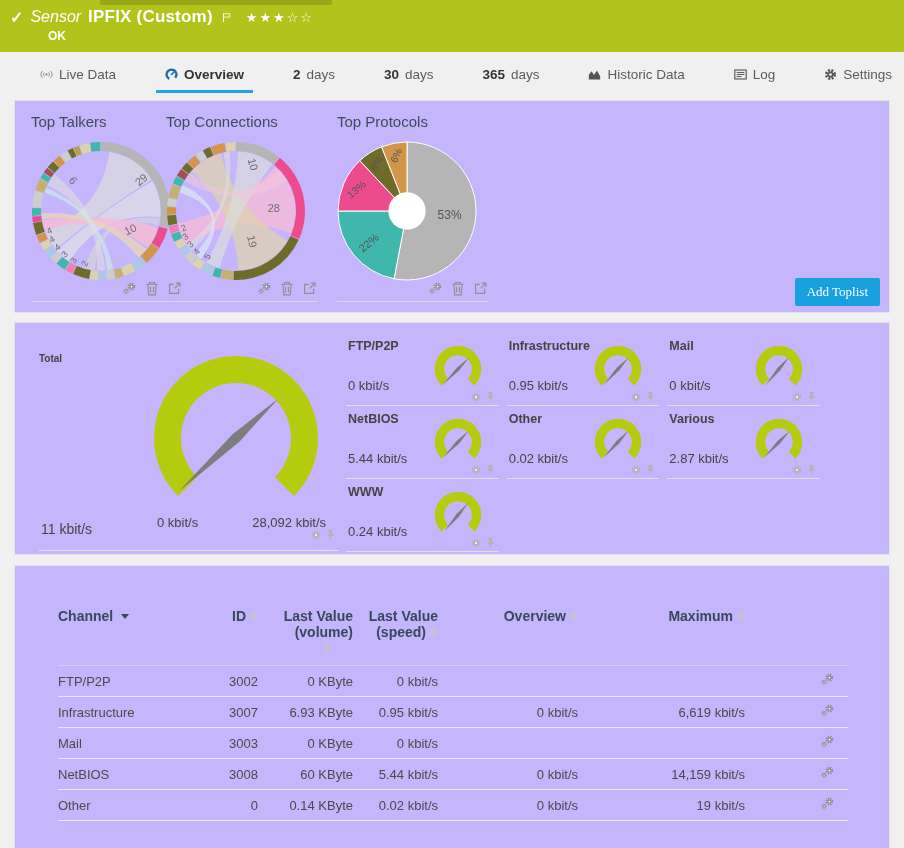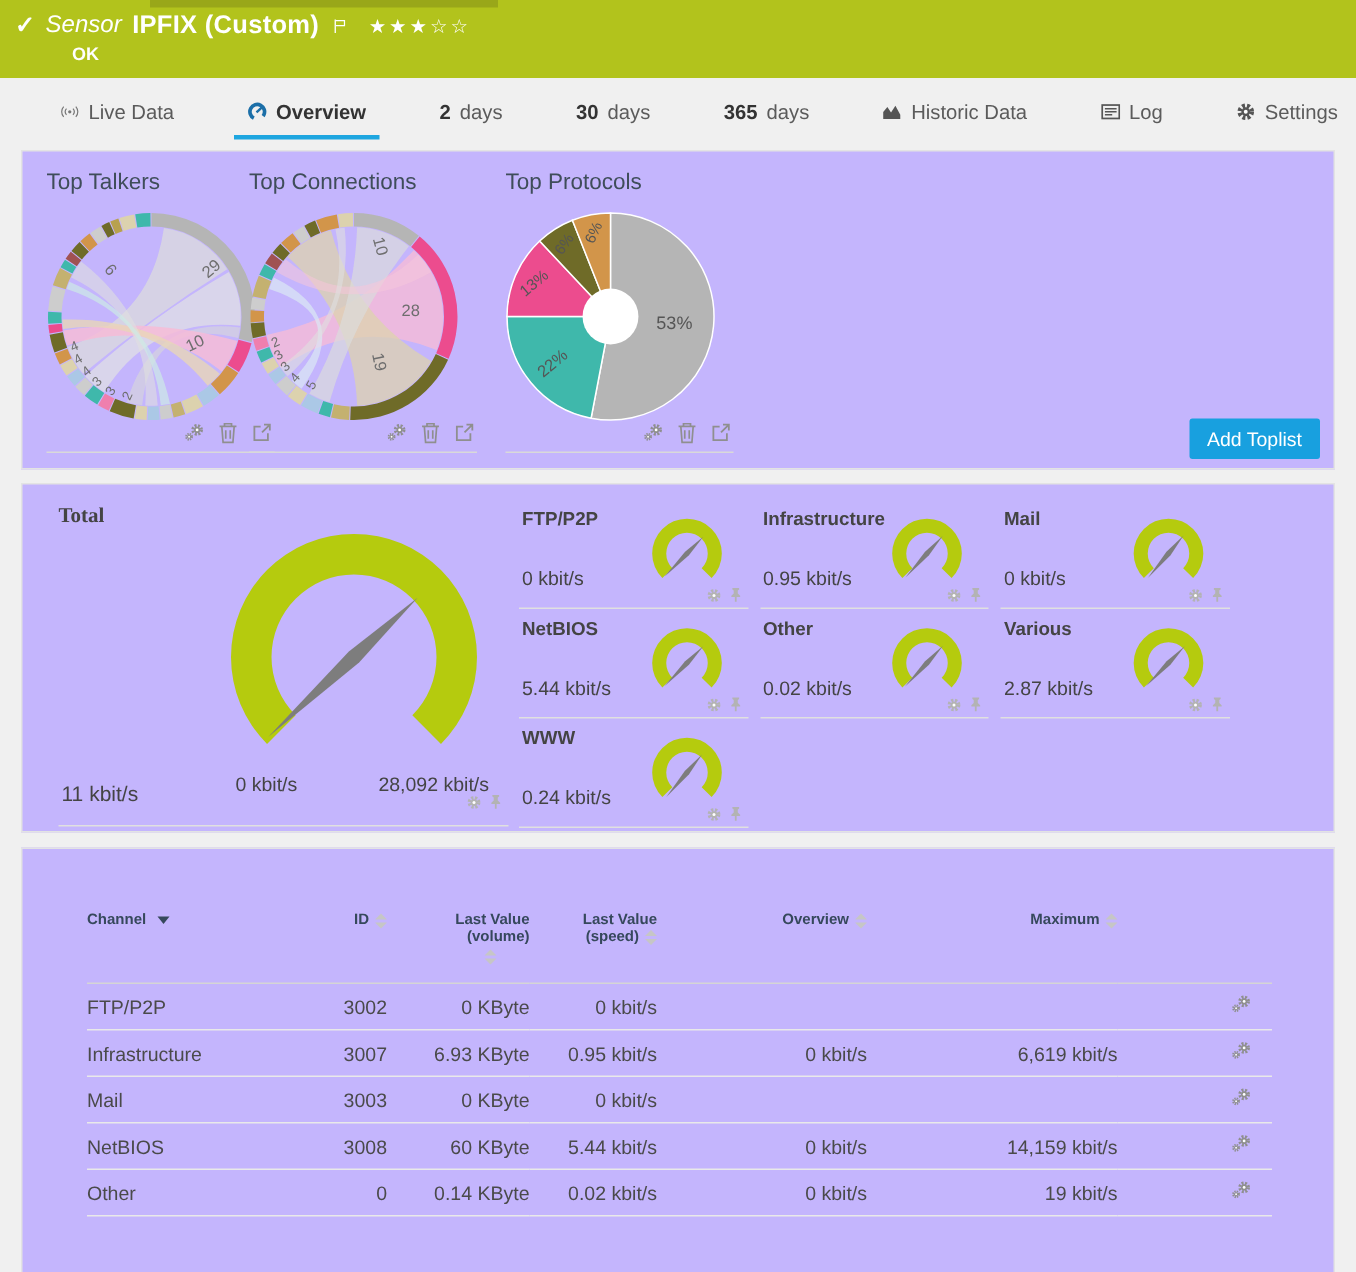--- a/index.html
+++ b/index.html
@@ -28,42 +28,42 @@
   .card{position:absolute;left:14px;width:876px;background:#c4b5fd;border:1px solid #e3e3e3;box-sizing:border-box;}
   .card1{top:100px;height:213px;}
   .card2{top:322px;height:233px;}
   .card3{top:565px;height:600px;}
   
   .tl-panel{position:absolute;top:12px;width:152px;height:188px;border-bottom:1px solid #d9d9d9;}
   .tl-title{font-size:15px;color:#3f4d5a;}
   .tl-panel svg.chord{position:absolute;left:0;top:28px;}
   .tl-icons{position:absolute;right:2px;bottom:5px;display:flex;gap:9px;color:#8f8f8f;align-items:center;}
   .add-toplist{position:absolute;right:9px;bottom:6px;background:#18a0df;color:#fff;font-size:13px;
-               padding:6px 12px;border:none;border-radius:2px;cursor:pointer;font-family:Liberation Sans, sans-serif;}
+               padding:6px 12px;border:none;border-radius:2px;cursor:pointer;font-family:Liberation Serif, serif;}
   
   .total-blk{position:absolute;left:24px;top:8px;width:300px;height:219px;border-bottom:1px solid #e0e0e0;}
-  .total-title{position:absolute;left:0;top:6px;font-size:14px;font-weight:bold;color:#444;font-family:Liberation Serif, serif;}
+  .total-title{position:absolute;left:0;top:22px;font-size:10px;font-weight:bold;color:#444;}
   .total-gauge{position:absolute;left:112px;top:22px;}
   .scale-row{position:absolute;left:118px;top:184px;width:169px;display:flex;justify-content:space-between;
              font-size:13px;color:#444;}
   .total-value{position:absolute;left:2px;top:190px;font-size:14px;color:#444;}
   .total-icons{position:absolute;right:4px;top:198px;}
   .gauge-grid{position:absolute;left:331px;top:10px;width:474px;display:grid;
               grid-template-columns:repeat(3,1fr);grid-auto-rows:73px;column-gap:8px;}
   .gcell{position:relative;border-bottom:1px solid #e0e0e0;}
   .gcell.empty{border-bottom:none;}
   .gcell-title{position:absolute;left:2px;top:6px;font-size:12.5px;font-weight:bold;color:#444;}
   .gcell svg.mini-gauge{position:absolute;right:14px;top:11px;}
   .gcell-value{position:absolute;left:2px;bottom:12px;font-size:13px;color:#444;}
   .gcell-icons{position:absolute;right:4px;bottom:3px;}
   .mini-icons{display:flex;gap:5px;align-items:center;color:#b3b3b3;}
   
   table.tbl{margin:40px 0 0 43px;width:790px;border-collapse:collapse;table-layout:fixed;
             font-size:13px;color:#4a4a4a;}
-  .tbl thead th{vertical-align:top;padding:2px 0 12px 0;font-size:10px;color:#36485c;
+  .tbl thead th{vertical-align:top;padding:2px 0 12px 0;font-size:14px;color:#36485c;
                 font-weight:bold;text-align:right;border-bottom:1px solid #d5d5d5;}
   .tbl thead th.ch{text-align:left;}
   .tbl td{height:30px;border-bottom:1px solid #e9e9e9;text-align:right;padding:0;}
   .tbl td.ch{text-align:left;}
   .tbl td.gearcell{padding-right:14px;color:#8f8f8f;}
   .hl{display:flex;justify-content:flex-end;align-items:center;gap:4px;}
   .hl.left{justify-content:flex-start;}
   .sorticons{display:inline-flex;flex-direction:column;gap:2px;}
   .tri-up{width:0;height:0;border-left:4px solid transparent;border-right:4px solid transparent;
           border-bottom:4px solid #c6c6c6;}

